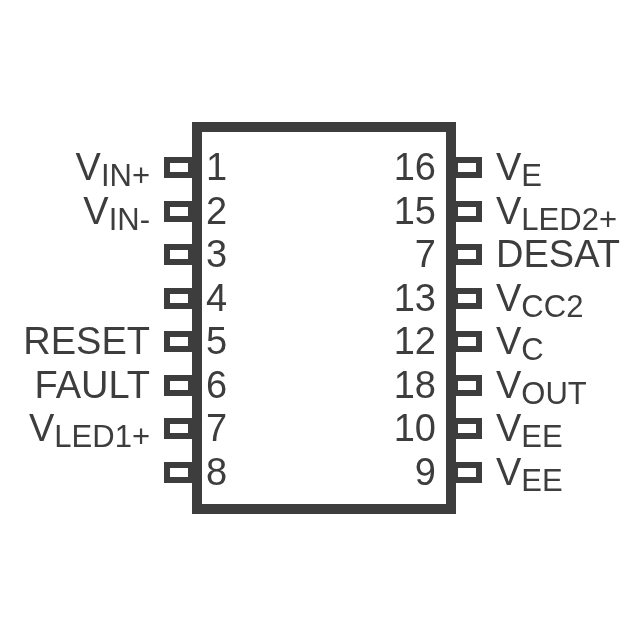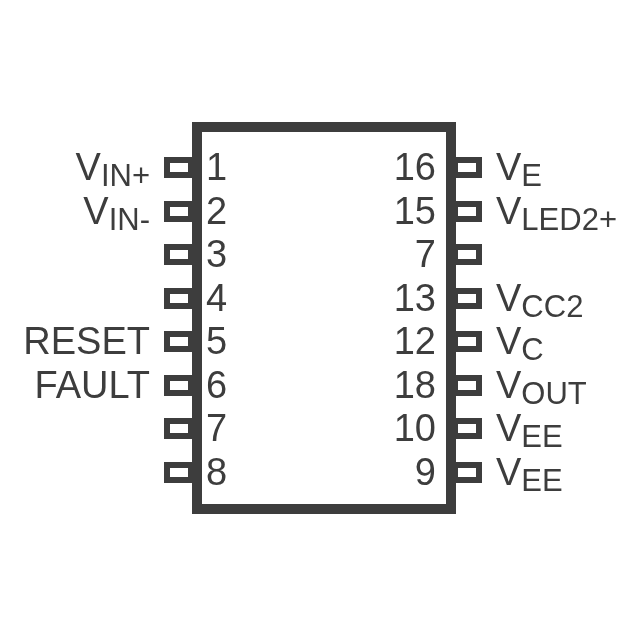--- a/index.html
+++ b/index.html
@@ -108,22 +108,24 @@
   <div class="num right r3">13</div>
   <div class="num right r4">12</div>
   <div class="num right r5">18</div>
   <div class="num right r6">10</div>
   <div class="num right r7">9</div>
 
   <div class="lbl left r0"><span>V</span><span class="sub">IN+</span></div>
   <div class="lbl left r1"><span>V</span><span class="sub">IN-</span></div>
   <div class="lbl left r5"><span>FAULT</span><span class="sub"></span></div>
   <div class="lbl left r4"><span>RESET</span><span class="sub"></span></div>
+  <div class="lbl left r6"><span>V</span><span class="sub">LED1+</span></div>
 
   <div class="lbl right r0"><span>V</span><span class="sub">E</span></div>
   <div class="lbl right r1"><span>V</span><span class="sub">LED2+</span></div>
+  <div class="lbl right r2"><span>DESAT</span><span class="sub"></span></div>
   <div class="lbl right r3"><span>V</span><span class="sub">CC2</span></div>
   <div class="lbl right r4"><span>V</span><span class="sub">C</span></div>
   <div class="lbl right r5"><span>V</span><span class="sub">OUT</span></div>
   <div class="lbl right r6"><span>V</span><span class="sub">EE</span></div>
   <div class="lbl right r7"><span>V</span><span class="sub">EE</span></div>
 
 </div>
 
 </body></html>

